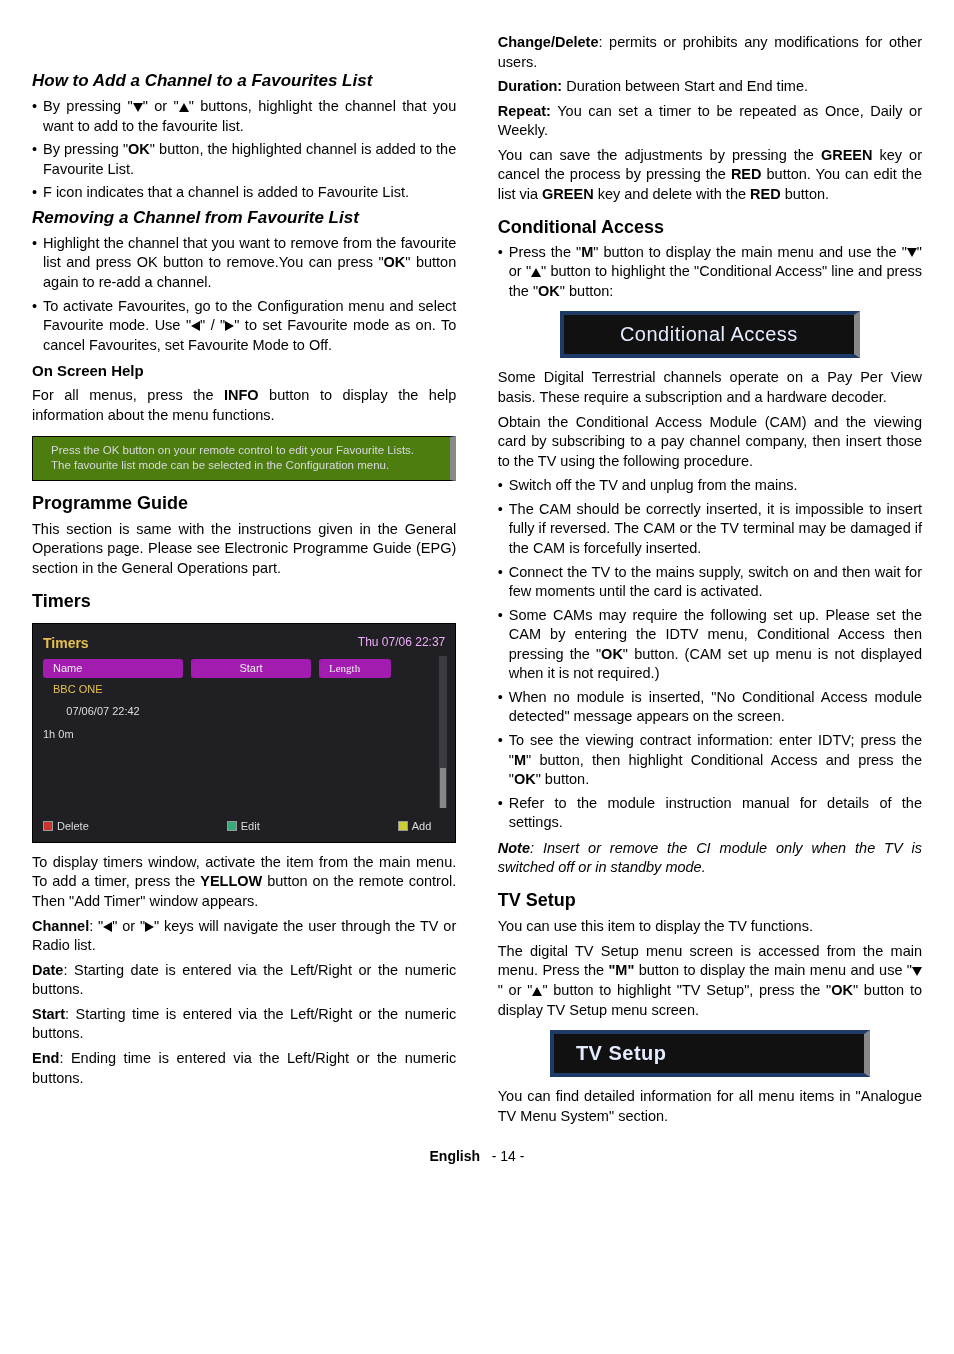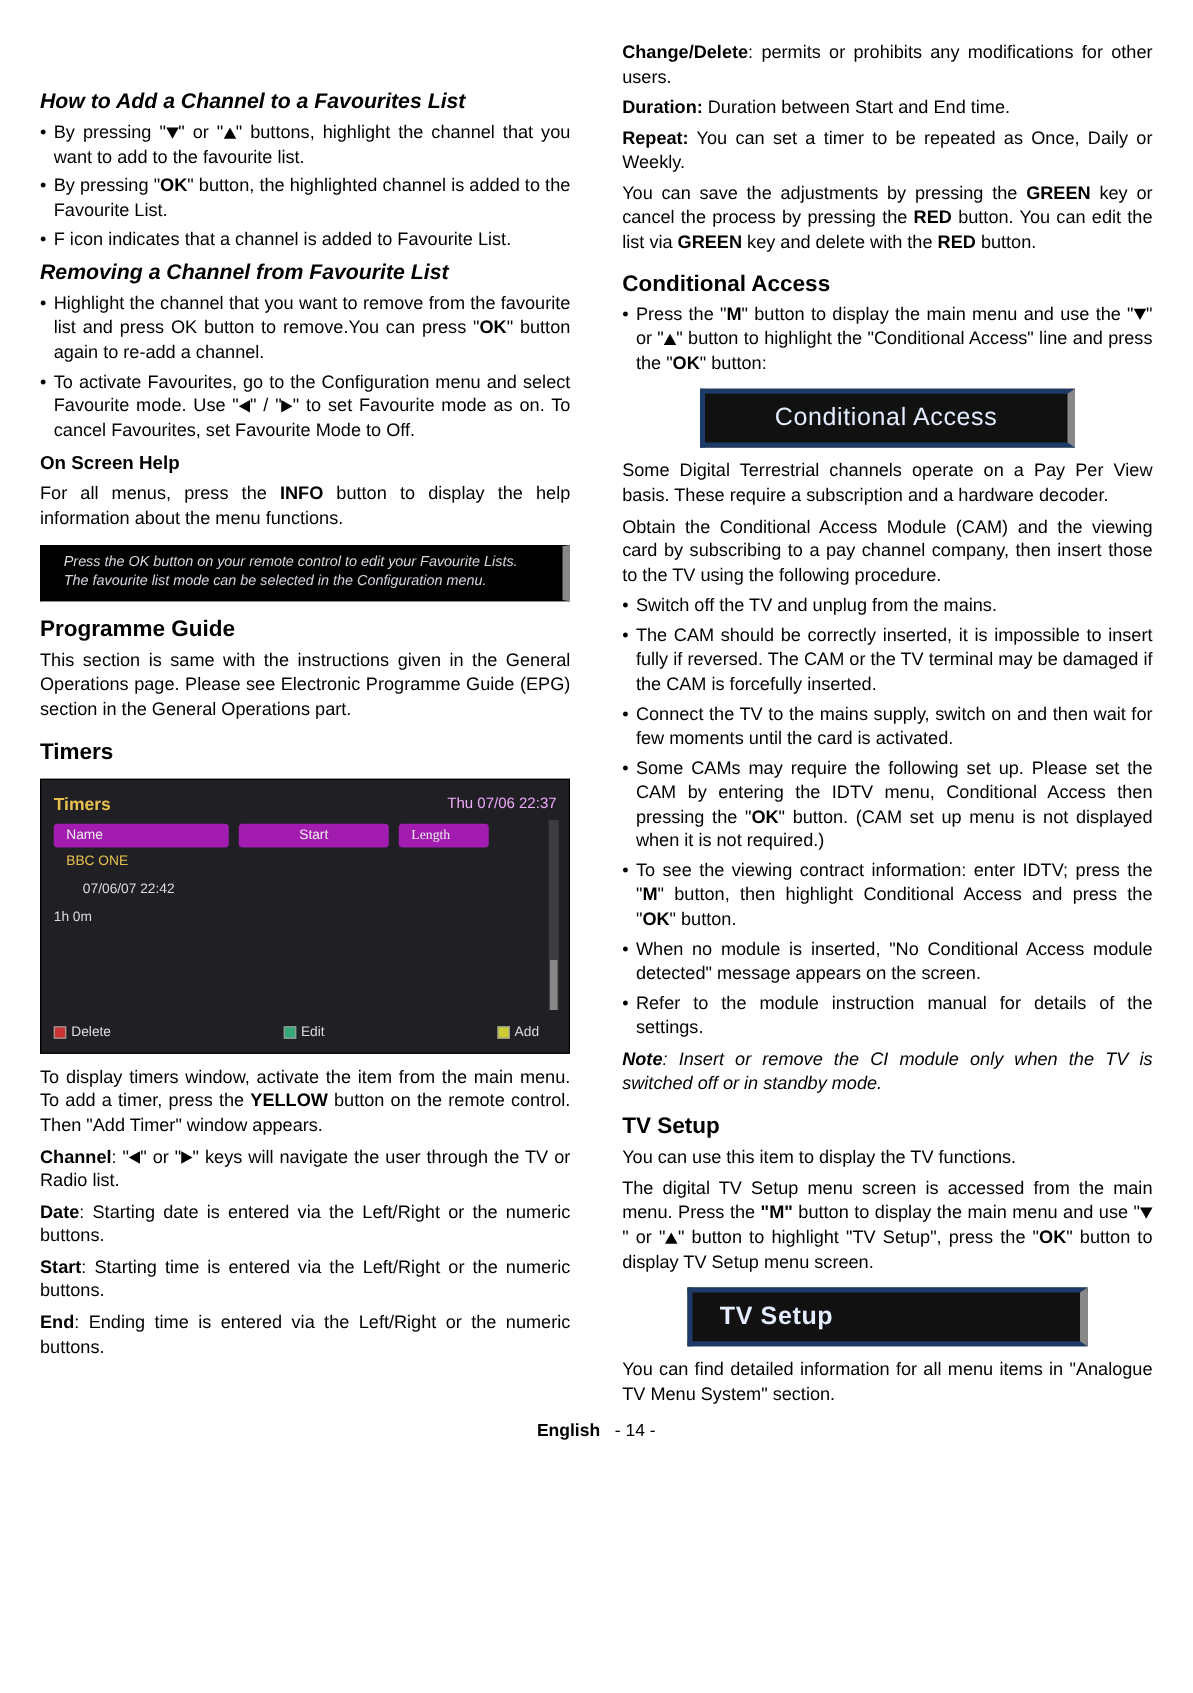--- a/index.html
+++ b/index.html
@@ -49,28 +49,27 @@
   .arrow {
     display: inline-block;
     width: 0; height: 0;
     vertical-align: middle;
   }
   .ardown { border-left: 5px solid transparent; border-right: 5px solid transparent; border-top: 9px solid #000; }
   .arup { border-left: 5px solid transparent; border-right: 5px solid transparent; border-bottom: 9px solid #000; }
   .arleft { border-top: 5px solid transparent; border-bottom: 5px solid transparent; border-right: 9px solid #000; }
   .arright { border-top: 5px solid transparent; border-bottom: 5px solid transparent; border-left: 9px solid #000; }
   .osd-help {
-    background: #000000;
+    background: #4d7c0f;
     border: 1px solid #000;
     border-right: 6px solid #888;
     color: #d8d8e0;
     font-size: 11.5px;
     padding: 6px 18px;
     margin: 10px 0;
-    font-style: italic;
   }
   .timers-box {
     background: #202024;
     border: 1px solid #000;
     color: #ddd;
     font-size: 12px;
     margin: 10px 0;
     padding: 10px;
     position: relative;
     height: 220px;
@@ -102,21 +101,21 @@
     color: #e4ecff;
     text-align: center;
     font-size: 20px;
     padding: 6px 0;
     margin: 10px auto;
     width: 300px;
     letter-spacing: 0.5px;
   }
   .osd-bar.tv { width: 320px; text-align:left; padding-left: 22px; font-weight:bold;}
   .note { font-style: italic; text-align: justify; margin:6px 0;}
-  .footer { text-align:center; margin-top:4px; font-size:14px;}
+  .footer { text-align:center; margin-top:16px; font-size:14px;}
   .footer .b { font-weight:bold;}
 </style>
 </head>
 <body>
 
 <div class="cols">
 
   <div class="col">
 
     <h2 class="section">How to Add a Channel to a Favourites List</h2>
@@ -220,24 +219,24 @@
     <p>Some Digital Terrestrial channels operate on a Pay Per View basis. These require a subscription and a hardware decoder.</p>
     <p>Obtain the Conditional Access Module (CAM) and the viewing card by subscribing to a pay channel company, then insert those to the TV using the following procedure.</p>
 
     <ul>
       <li>Switch off the TV and unplug from the mains.</li>
       <li>The CAM should be correctly inserted, it is impossible to insert fully if reversed. The CAM or the TV terminal may be damaged if the CAM is forcefully inserted.</li>
       <li>Connect the TV to the mains supply, switch on and then wait for few moments until the card is activated.</li>
       <li>
         <span>Some CAMs may require the following set up. Please set the CAM by entering the IDTV menu, Conditional Access then pressing the "</span><span class="bold">OK</span><span>" button. (CAM set up menu is not displayed when it is not required.)</span>
       </li>
+      <li>When no module is inserted, "No Conditional Access module detected" message appears on the screen.</li>
       <li>
         <span>To see the viewing contract information: enter IDTV; press the "</span><span class="bold">M</span><span>" button, then highlight Conditional Access and press the "</span><span class="bold">OK</span><span>" button.</span>
       </li>
-      <li>When no module is inserted, "No Conditional Access module detected" message appears on the screen.</li>
       <li>Refer to the module instruction manual for details of the settings.</li>
     </ul>
 
     <p class="note"><span class="bold" style="font-style:italic">Note</span><span>: Insert or remove the CI module only when the TV  is switched off or in standby mode.</span></p>
 
     <h2 class="plain">TV Setup</h2>
     <p>You can use this item to display the TV functions.</p>
     <p>
       <span>The digital TV Setup menu screen is accessed from the main menu. Press the </span><span class="bold">"M"</span><span> button to display the main menu and use "</span><span class="arrow ardown"></span><span>" or "</span><span class="arrow arup"></span><span>" button to highlight "TV Setup", press the "</span><span class="bold">OK</span><span>" button to display TV Setup menu screen.</span>
     </p>

